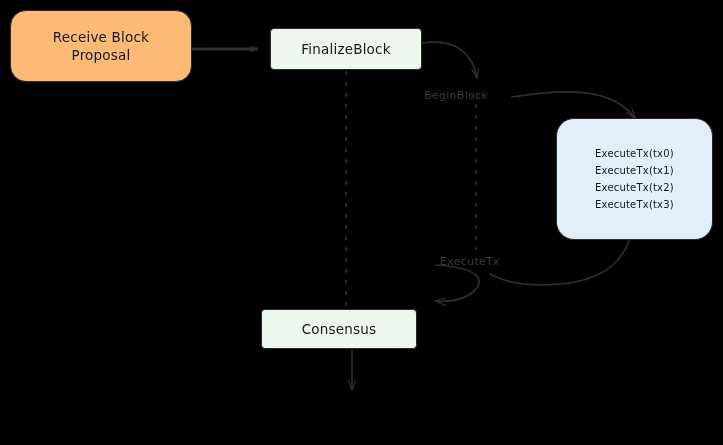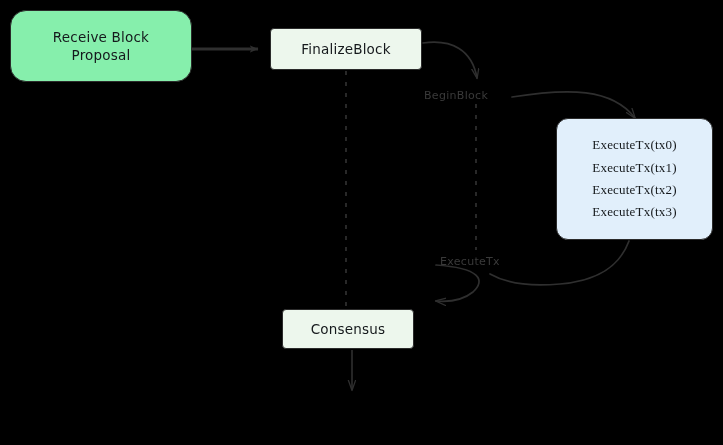--- a/index.html
+++ b/index.html
@@ -33,41 +33,40 @@
     border-radius: 4px;
     border: 1.2px solid #2b2b2b;
     color: #15191c;
     font-family: "DejaVu Sans", sans-serif;
     font-size: 13.5px;
     line-height: 1.35;
     letter-spacing: 0.2px;
     white-space: pre-line;
     z-index: 3;
   }
-  .node.pink   { background: #86efac; }
+  .node.pink   { background: #fdba74; }
   .node.green  { background: #edf7ed; }
   .node.blue   { background: #e1effb; }
 
   #node-receive-block-proposal {
     left: 10px; top: 10px; width: 182px; height: 72px;
     border-radius: 16px;
     font-size: 13.5px;
   }
   #node-finalize-block {
     left: 270px; top: 28px; width: 152px; height: 42px;
   }
   #node-execute-tx {
     left: 556px; top: 118px; width: 157px; height: 122px;
-    border-radius: 12px;
-    font-size: 13px;
+    border-radius: 18px;
+    font-size: 10px;
     line-height: 1.72;
-    font-family: Liberation Serif, serif;
   }
   #node-consensus {
-    left: 282px; top: 309px; width: 132px; height: 40px;
+    left: 261px; top: 309px; width: 156px; height: 40px;
   }
   #node-commit {
     left: 277px; top: 395px; width: 154px; height: 40px;
   }
 
   .edge-label {
     position: absolute;
     color: #3a3a3a;
     font-family: "DejaVu Sans", sans-serif;
     font-size: 11px;

